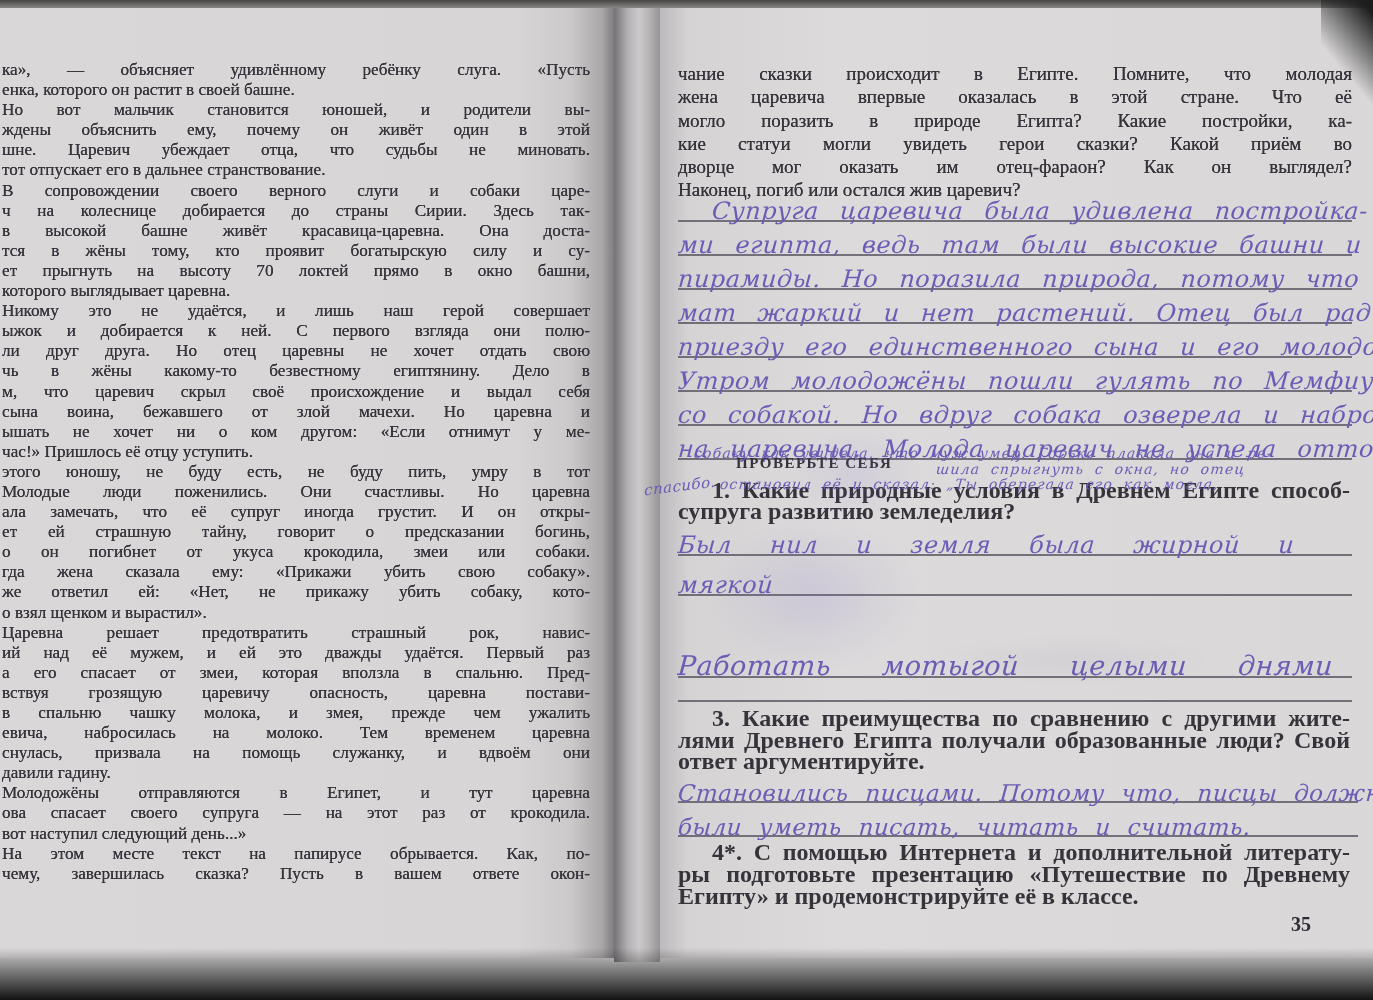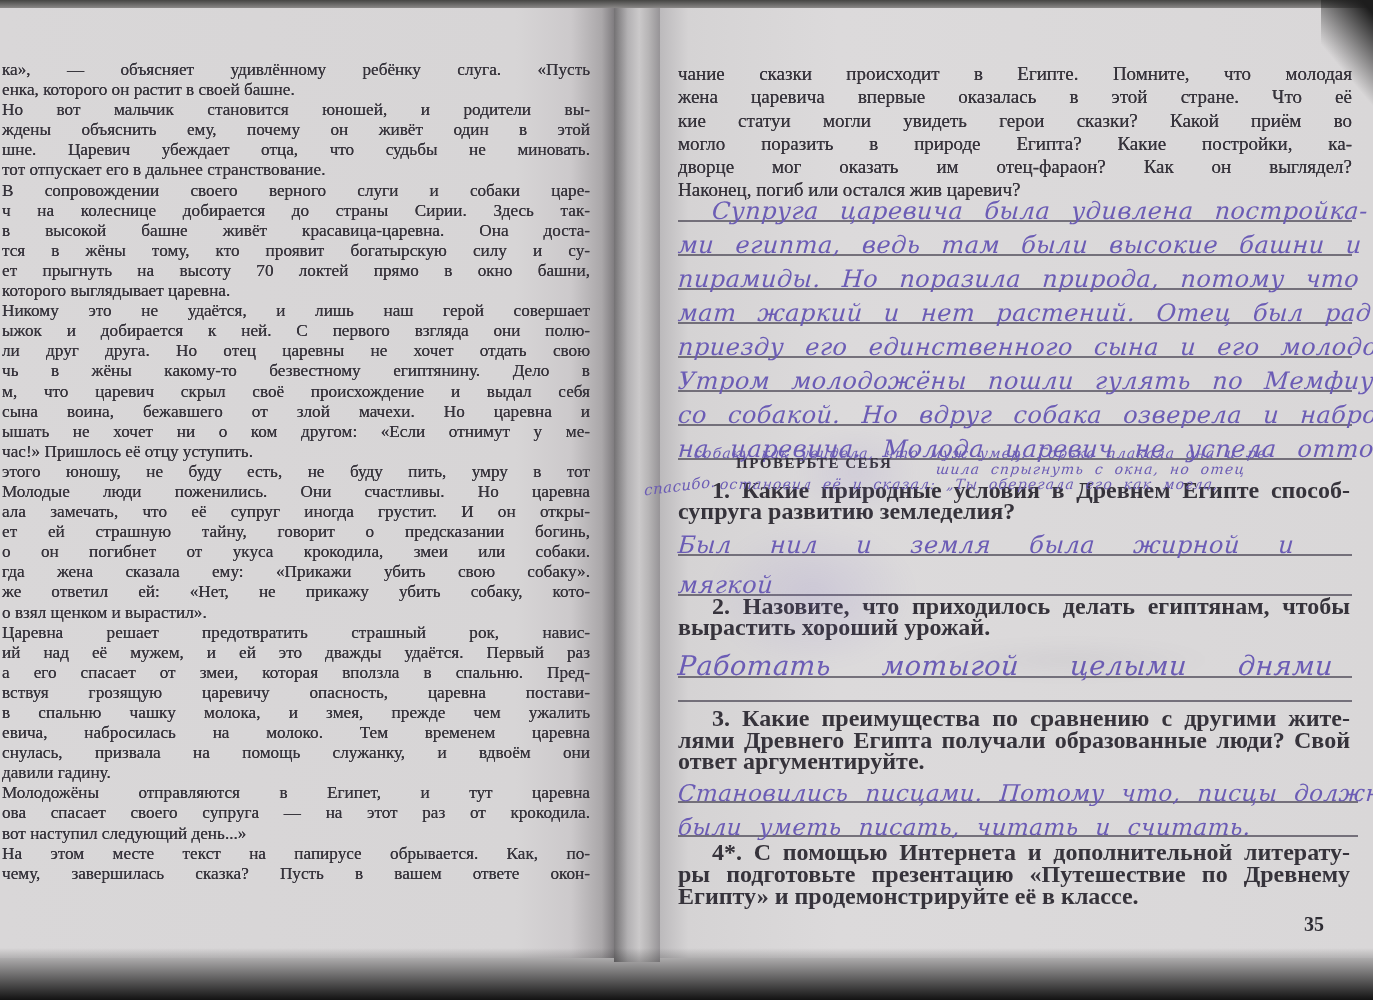--- a/index.html
+++ b/index.html
@@ -32,21 +32,21 @@
   .q{position:absolute;left:18px;width:672px;font-weight:bold;
          color:var(--print,#36333b);font-size:24px;}
   .q > div:nth-of-type(1){text-indent:34px;}
   .q1{top:480px;line-height:21px;}
   .q2{top:596px;line-height:20.5px;}
   .q3{top:708px;line-height:21.5px;}
   .q4{top:841px;line-height:22px;}
 
   .check-heading{position:absolute;left:76px;top:455px;font-weight:bold;font-size:15px;
          letter-spacing:1.5px;color:var(--print,#36333b);}
-  .page-number{position:absolute;left:644px;top:913px;font-weight:bold;font-size:20px;
+  .page-number{position:absolute;left:631px;top:913px;font-weight:bold;font-size:20px;
          color:#2e2c33;}
 
   
   .hw{font-family:"DejaVu Serif", serif;font-style:italic;color:var(--ink,#6b5cb5);
       letter-spacing:.5px;display:inline-block;transform:skewX(-4deg);}
   .hw-rows{position:absolute;left:18px;width:674px;}
   .hw-rows{top:188px;}
   .hw-row{height:32px;border-bottom:2px solid rgba(72,68,82,.7);
       display:flex;align-items:flex-end;overflow:visible;white-space:nowrap;}
   .hw-row .hw{margin-bottom:-5px;font-size:24px;word-spacing:13px;}
@@ -179,23 +179,23 @@
   <div class="spine"></div>
 
   <div class="right-page">
 
     <div class="intro">
 
         <div class="pline">чание сказки происходит в Египте. Помните, что молодая</div>
 
         <div class="pline">жена царевича впервые оказалась в этой стране. Что её</div>
 
+        <div class="pline">могло поразить в природе Египта? Какие постройки, ка-</div>
+
         <div class="pline">кие статуи могли увидеть герои сказки? Какой приём во</div>
-
-        <div class="pline">могло поразить в природе Египта? Какие постройки, ка-</div>
 
         <div class="pline">дворце мог оказать им отец-фараон? Как он выглядел?</div>
 
         <div class="pline end">Наконец, погиб или остался жив царевич?</div>
       </div>
 
     <div class="hw-rows">
 
         <div class="hw-row">
           <span class="hw">Супруга царевича была удивлена постройка-</span>
@@ -261,26 +261,20 @@
 
         <div class="hw-row">
           <span class="hw">Был нил и земля была жирной и</span>
         </div>
 
         <div class="hw-row">
           <span class="hw">мягкой</span>
         </div>
       </div>
 
-    <div class="q q2">
-
-        <div class="pline">2. Назовите, что приходилось делать египтянам, чтобы</div>
-
-        <div class="pline end">вырастить хороший урожай.</div>
-      </div>
     <div class="a2">
 
         <div class="hw-row">
           <span class="hw">Работать мотыгой целыми днями</span>
         </div>
 
         <div class="hw-row">
           <span class="hw"></span>
         </div>
       </div>

